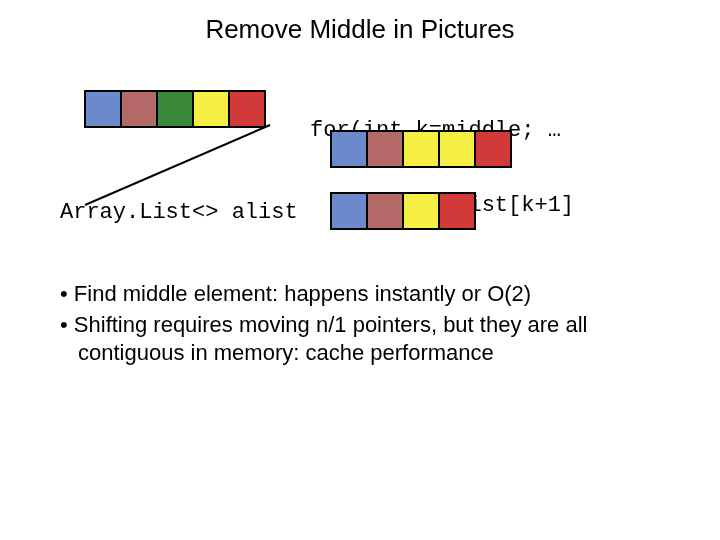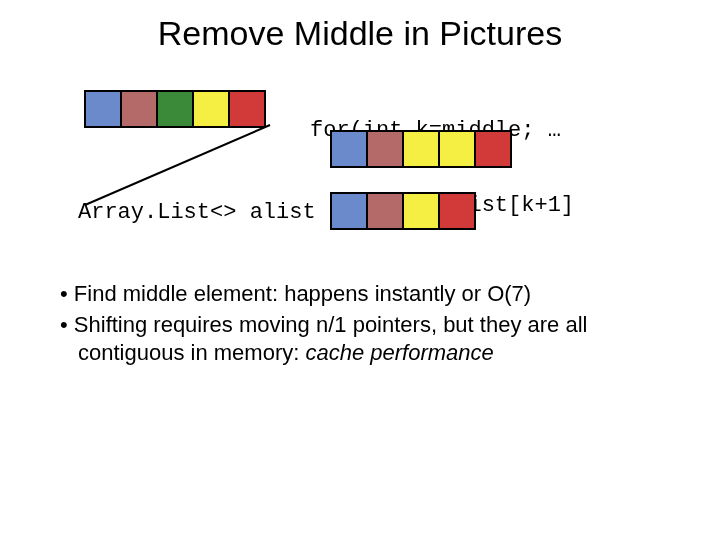--- a/index.html
+++ b/index.html
@@ -5,33 +5,33 @@
   * { margin: 0; padding: 0; box-sizing: border-box; }
   body {
     width: 720px;
     height: 540px;
     background: #fff;
     font-family: Arial, Helvetica, sans-serif;
     position: relative;
     overflow: hidden;
   }
   .title {
-    font-size: 34px;
+    font-size: 26px;
     text-align: center;
     padding-top: 14px;
     font-weight: 400;
   }
   .code {
     font-family: "Courier New", Courier, monospace;
     font-size: 22px;
     position: absolute;
     white-space: pre;
   }
   .code-top { top: 68px; left: 310px; }
-  .code-arraylist { top: 200px; left: 78px; font-family: Liberation Mono, monospace; }
+  .code-arraylist { top: 200px; left: 60px; font-family: Liberation Mono, monospace; }
   .array {
     position: absolute;
     display: flex;
     border: 1px solid #000;
   }
   .cell {
     border: 1px solid #000;
   }
   .array1 { top: 90px; left: 84px; }
   .array1 .cell { width: 36px; height: 36px; }
@@ -54,21 +54,21 @@
     position: absolute;
     top: 280px;
     left: 60px;
     right: 50px;
     font-size: 22px;
     line-height: 1.3;
   }
   .b1 { padding-left: 18px; text-indent: -18px; margin-bottom: 2px; }
   .b2 { padding-left: 52px; text-indent: -18px; margin-bottom: 2px; }
   .bullet-dot::before { content: "• "; }
-  .italic { font-style: italic; }
+  .italic { }
 </style>
 </head>
 <body>
 
 <h1 class="title">Remove Middle in Pictures</h1>
 
 <div class="code code-top">
   <div>for(int k=middle; …</div>
   <div>   a[k] = alist[k+1]</div>
 </div>
@@ -96,17 +96,17 @@
 <div class="code code-arraylist">Array.List&lt;&gt; alist</div>
 
 <div class="array array3">
   <div class="cell c-blue"></div>
   <div class="cell c-brown"></div>
   <div class="cell c-yellow"></div>
   <div class="cell c-red"></div>
 </div>
 
 <div class="bullets">
-  <div class="b1 bullet-dot">Find middle element: happens instantly or O(7)</div>
+  <div class="b1 bullet-dot">Find middle element: happens instantly or O(2)</div>
   <div class="b1 bullet-dot">
     <span>Shifting requires moving n/1 pointers, but they are all contiguous in memory: </span><span class="italic">cache performance</span>
   </div>
 </div>
 
 </body></html>

